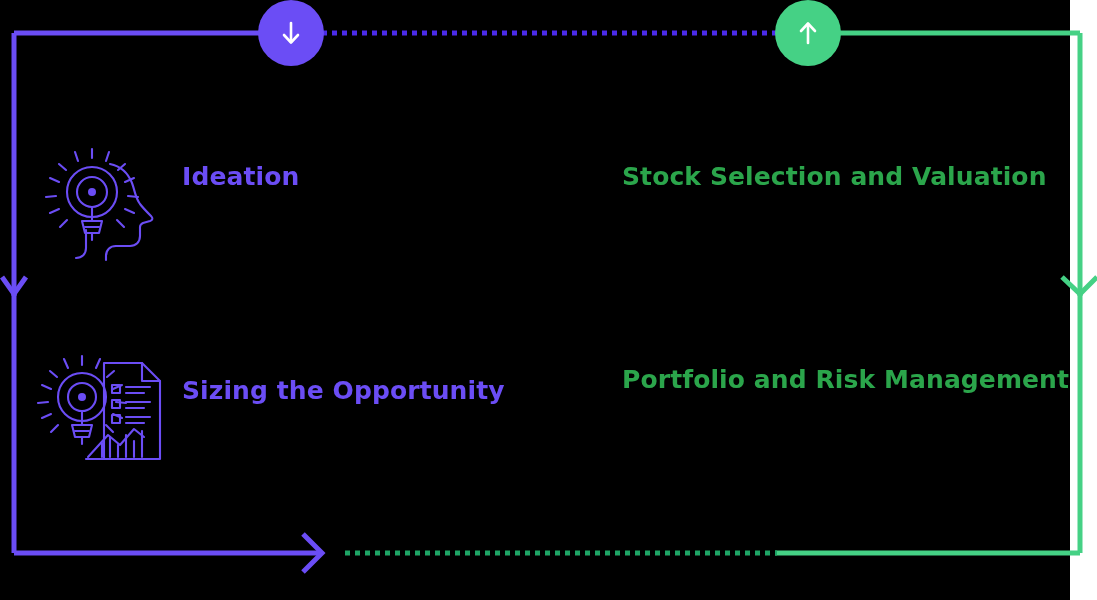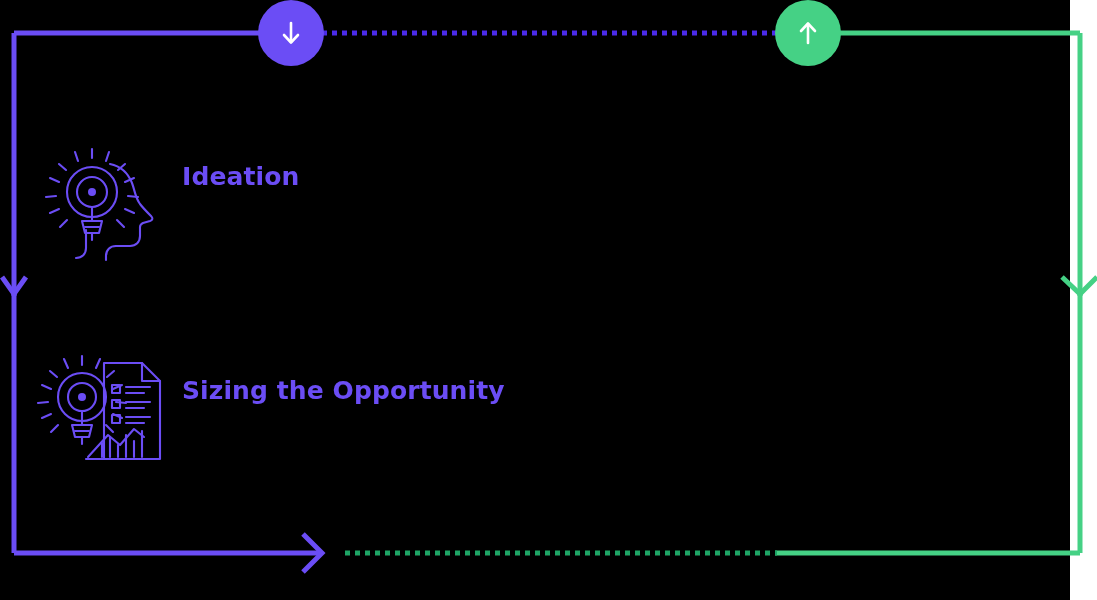--- a/index.html
+++ b/index.html
@@ -199,17 +199,19 @@
 
   <div class="badge" id="badge-up">
     <svg width="30" height="30" viewBox="0 0 30 30">
       <path d="M15 25 L15 6" fill="none" stroke="#ffffff" stroke-width="2.6" stroke-linecap="round"></path>
       <path d="M8 13 L15 5.5 L22 13" fill="none" stroke="#ffffff" stroke-width="2.6" stroke-linecap="round" stroke-linejoin="round"></path>
     </svg>
   </div>
 
   <div class="node-label label-purple" id="label-ideation">Ideation</div>
 
+  <div class="node-label label-green" id="label-stock">Stock Selection and Valuation</div>
 
   <div class="node-label label-purple" id="label-sizing">Sizing the Opportunity</div>
 
+  <div class="node-label label-green" id="label-portfolio">Portfolio and Risk Management</div>
 
 </div>
 
 </body></html>

